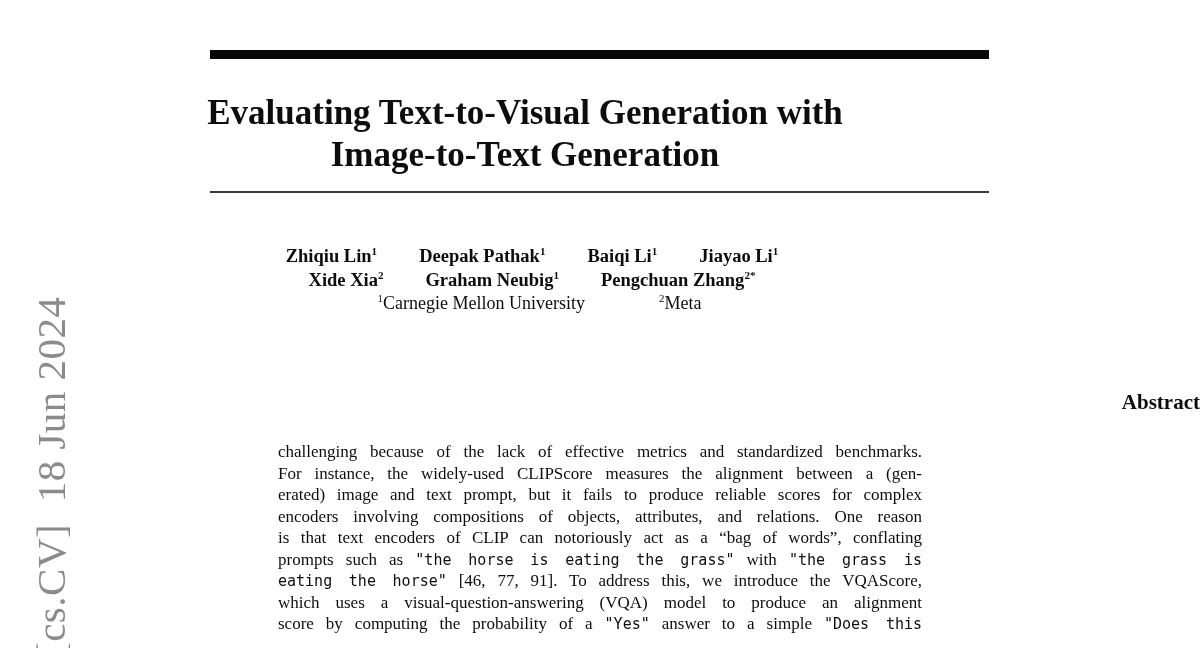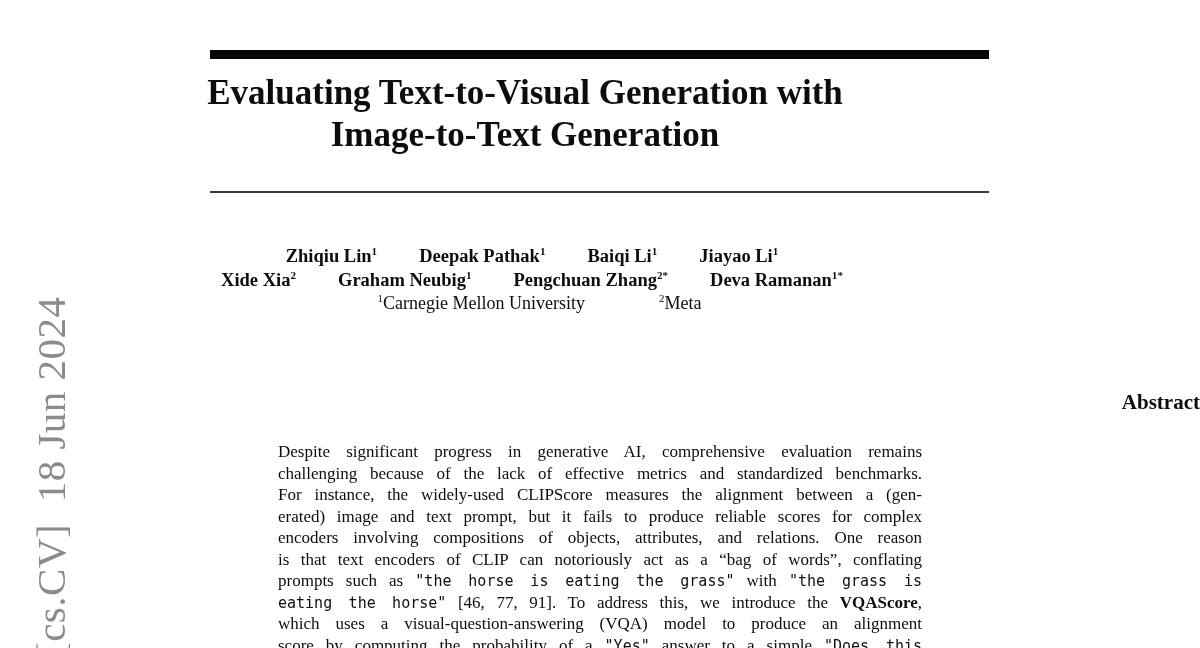--- a/index.html
+++ b/index.html
@@ -19,21 +19,21 @@
     background: #060606;
   }
   .rule-thin {
     position: absolute;
     left: 210px; top: 191px;
     width: 779px; height: 2px;
     background: #3a3a3a;
   }
   .title {
     position: absolute;
-    left: 0; top: 72px;
+    left: 0; top: 92px;
     width: 1050px;
     margin: 0;
     text-align: center;
     font-size: 35px;
     line-height: 42px;
     font-weight: bold;
     letter-spacing: 0px;
   }
   .authors-block {
     position: absolute;
@@ -84,21 +84,21 @@
     font-size: 17px;
   }
   .abs-line {
     line-height: 21.5px;
     height: 21.5px;
     text-align: justify;
     text-align-last: justify;
     white-space: normal;
   }
   .f-r { font-family: "Liberation Serif", serif; }
-  .f-b { font-family: "Liberation Serif", serif; font-weight: bold; }
+  .f-b { font-family: "Liberation Serif", serif; font-weight: normal; }
   .f-m { font-family: "DejaVu Sans Mono", "Liberation Mono", monospace; font-size: 15px; }
   .watermark {
     position: absolute;
     left: 26px; top: 656px;
     transform: rotate(-90deg);
     transform-origin: 0 0;
     font-family: "Liberation Serif", serif;
     font-size: 41px;
     line-height: 50px;
     letter-spacing: 0.5px;
@@ -121,32 +121,30 @@
     <div class="author-row" id="author-row-1">
         <span>Zhiqiu Lin<sup class="s">1</sup></span>
         <span>Deepak Pathak<sup class="s">1</sup></span>
         <span>Baiqi Li<sup class="s">1</sup></span>
         <span>Jiayao Li<sup class="s">1</sup></span>
       </div>
     <div class="author-row" id="author-row-2">
         <span>Xide Xia<sup class="s">2</sup></span>
         <span>Graham Neubig<sup class="s">1</sup></span>
         <span>Pengchuan Zhang<sup class="s">2*</sup></span>
-        <span>Deva Ramanan<sup class="s">1*</sup></span>
       </div>
     <div class="affil-row" id="affil-row">
         <span><sup class="s">1</sup>Carnegie Mellon University</span>
         <span><sup class="s">2</sup>Meta</span>
       </div>
   </div>
 
   <h2 class="abstract-heading">Abstract</h2>
 
   <div class="abstract-body" id="abstract-body">
-      <div class="abs-line"><span class="f-r">Despite significant progress in generative AI, comprehensive evaluation remains</span></div>
       <div class="abs-line"><span class="f-r">challenging because of the lack of effective metrics and standardized benchmarks.</span></div>
       <div class="abs-line"><span class="f-r">For instance, the widely-used CLIPScore measures the alignment between a (gen-</span></div>
       <div class="abs-line"><span class="f-r">erated) image and text prompt, but it fails to produce reliable scores for complex</span></div>
       <div class="abs-line"><span class="f-r">encoders involving compositions of objects, attributes, and relations. One reason</span></div>
       <div class="abs-line"><span class="f-r">is that text encoders of CLIP can notoriously act as a “bag of words”, conflating</span></div>
       <div class="abs-line"><span class="f-r">prompts such as </span><span class="f-m">"the horse is eating the grass"</span><span class="f-r"> with </span><span class="f-m">"the grass is</span></div>
       <div class="abs-line"><span class="f-m">eating the horse"</span><span class="f-r"> [46, 77, 91]. To address this, we introduce the </span><span class="f-b">VQAScore</span><span class="f-r">,</span></div>
       <div class="abs-line"><span class="f-r">which uses a visual-question-answering (VQA) model to produce an alignment</span></div>
       <div class="abs-line"><span class="f-r">score by computing the probability of a </span><span class="f-m">"Yes"</span><span class="f-r"> answer to a simple </span><span class="f-m">"Does this</span></div>
     </div>

